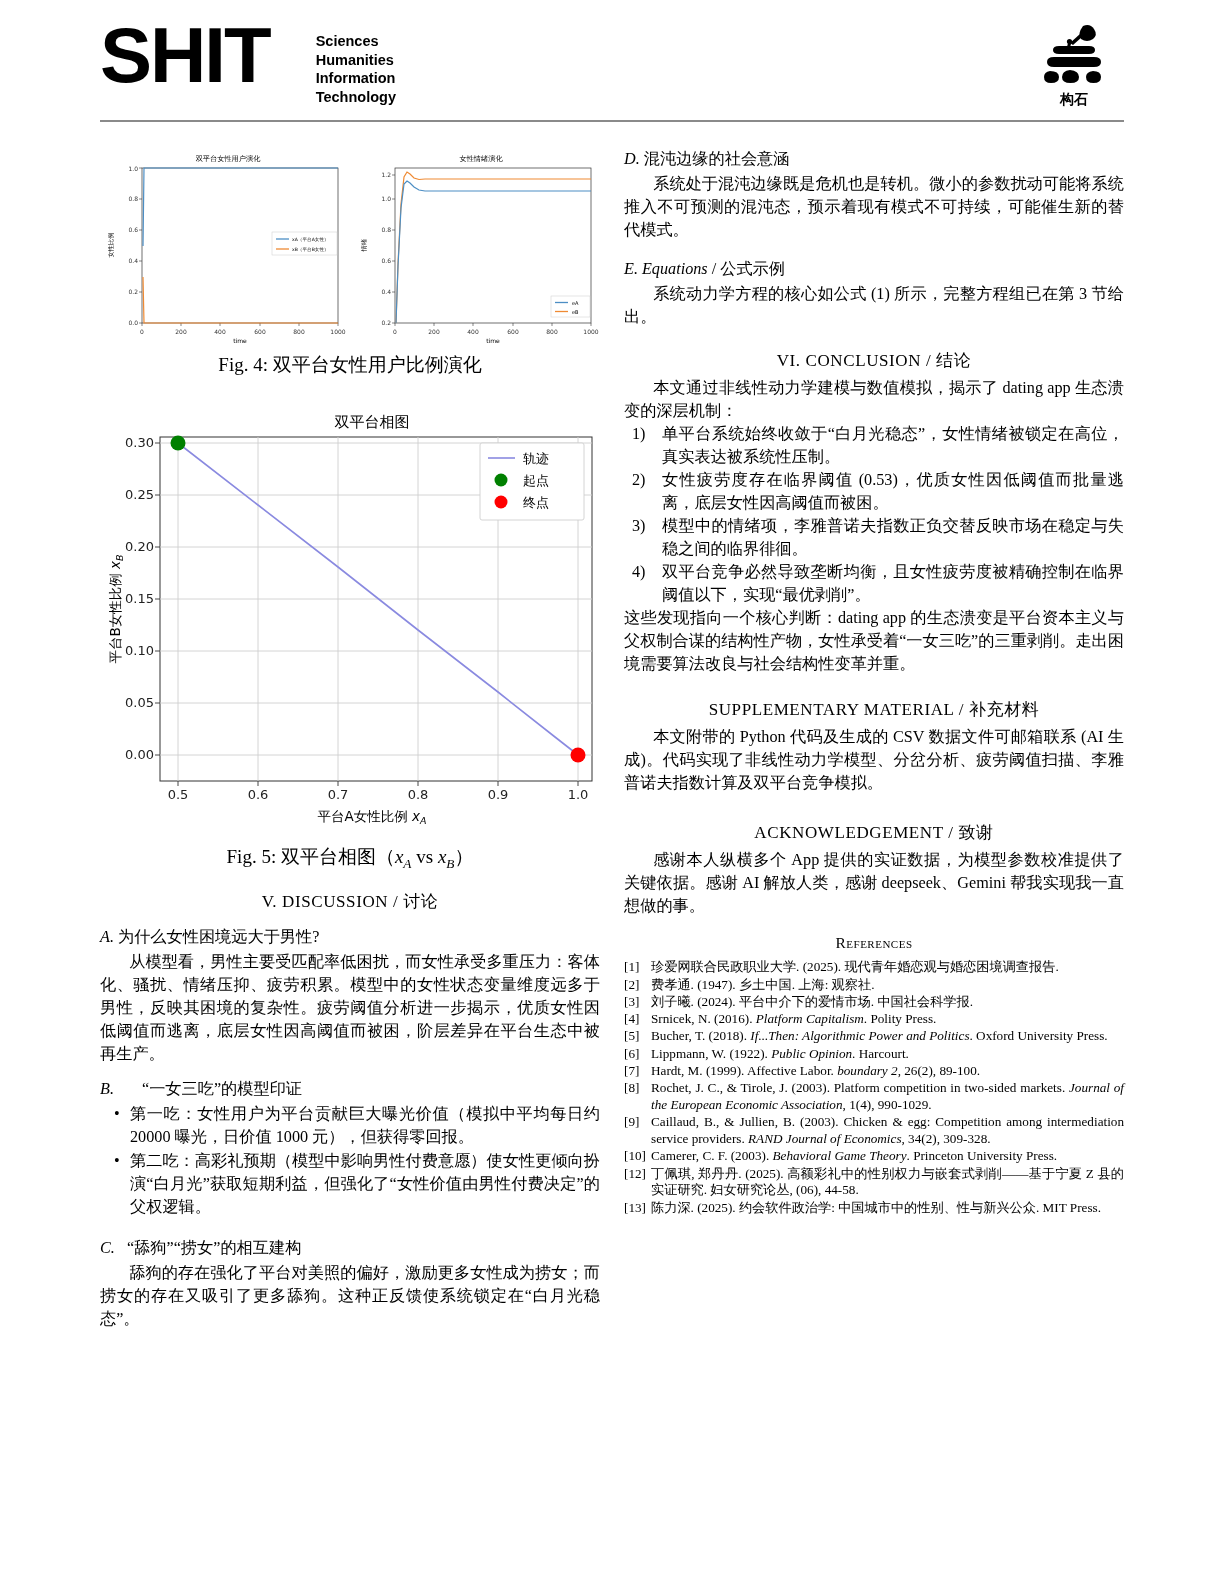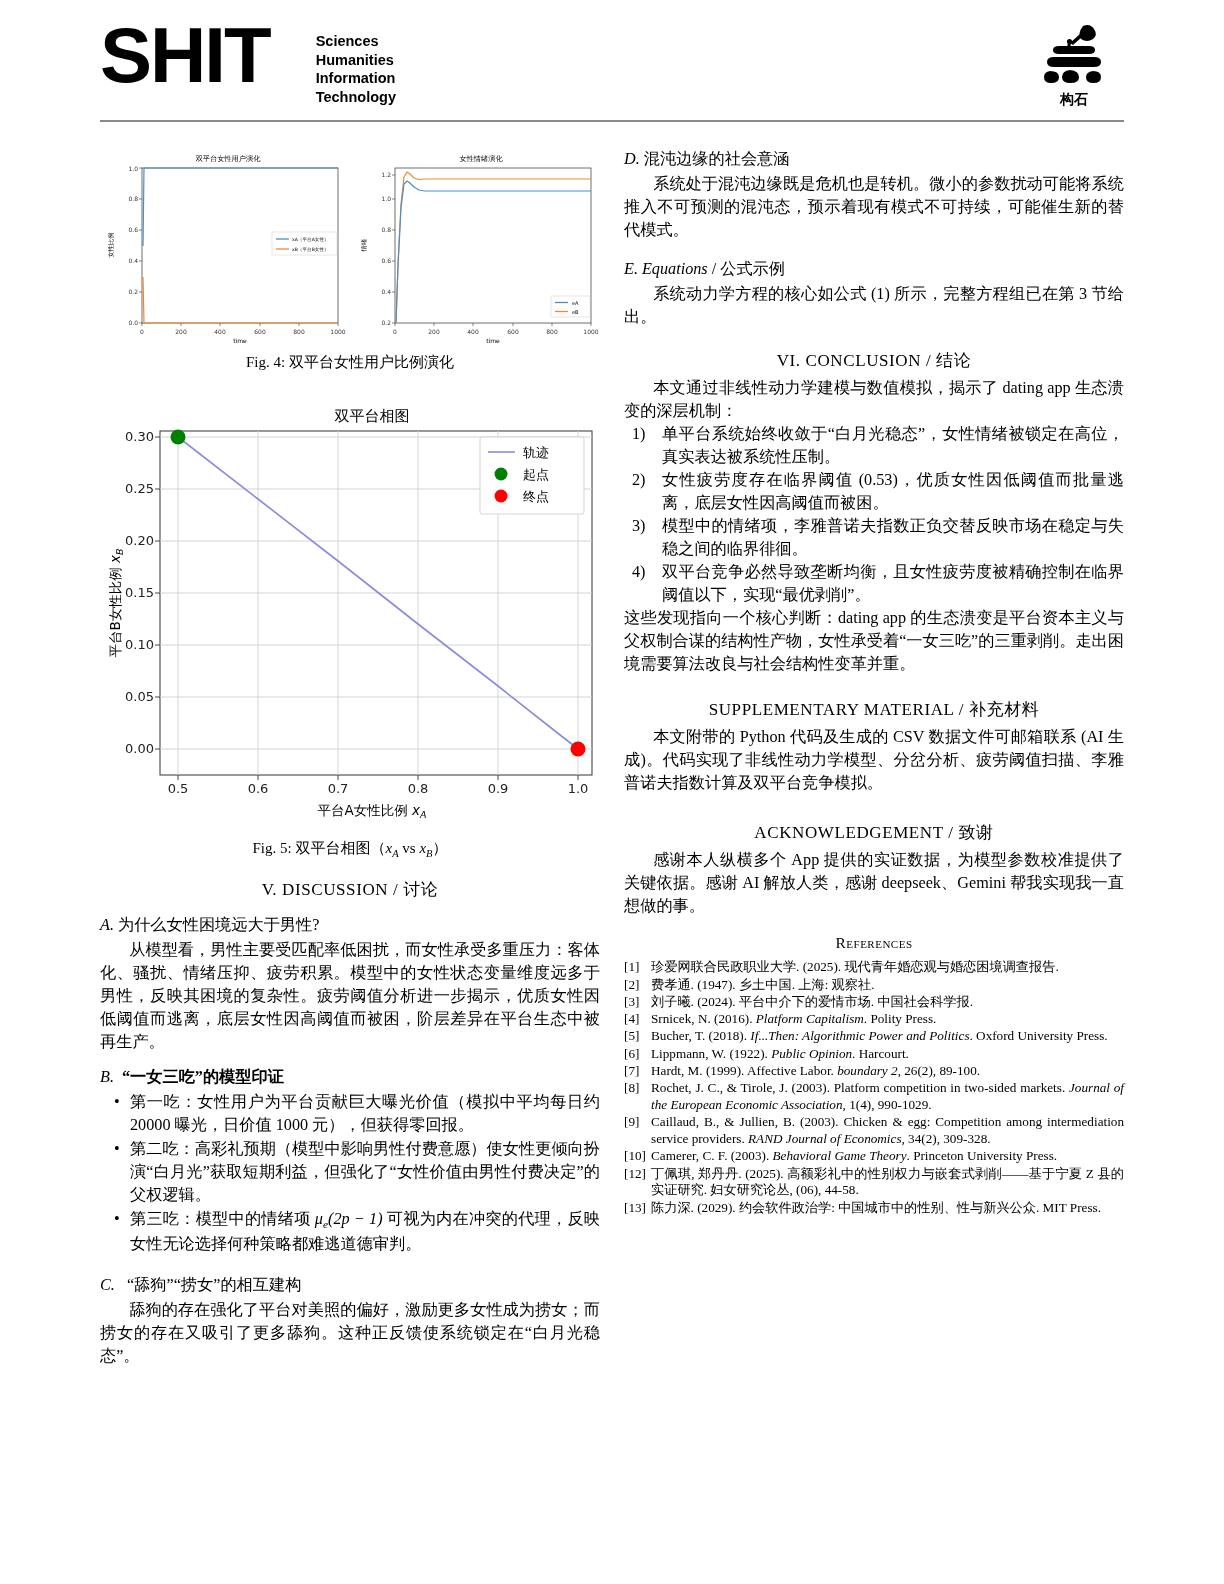--- a/index.html
+++ b/index.html
@@ -101,21 +101,21 @@
     position: absolute; left: -30px; top: 0;
   }
 
   .mathit { font-style: italic; font-family: "Liberation Serif", serif; }
   sub { font-size: 0.7em; }
 
   
   .figure { width: 500px; }
   .figcap {
     text-align: center;
-    font-size: 15px;
+    font-size: 19px;
     margin-top: 8px;
   }
 
   .chartrow { display: flex; gap: 6px; }
 
   
   .refs { margin-top: 2px; font-size: 13.2px; line-height: 1.27; }
   .ref {
     display: flex;
     margin-bottom: 0.5px;
@@ -379,28 +379,25 @@
   <div class="sec-head">V. DISCUSSION / 讨论</div>
 
   <div class="sub-head">
     <span>A.</span>
     <span class="cn">为什么女性困境远大于男性?</span>
   </div>
   <p class="ind">从模型看，男性主要受匹配率低困扰，而女性承受多重压力：客体化、骚扰、情绪压抑、疲劳积累。模型中的女性状态变量维度远多于男性，反映其困境的复杂性。疲劳阈值分析进一步揭示，优质女性因低阈值而逃离，底层女性因高阈值而被困，阶层差异在平台生态中被再生产。</p>
 
   <div class="sub-head">
     <span>B.</span>
-    <span class="cn" style="margin-left:4px;font-weight:bold;">“一女三吃”的模型印证</span>
+    <span class="cn" style="margin-left:24px;">“一女三吃”的模型印证</span>
   </div>
   <ul class="bullets">
     <li>第一吃：女性用户为平台贡献巨大曝光价值（模拟中平均每日约 20000 曝光，日价值 1000 元），但获得零回报。</li>
     <li>第二吃：高彩礼预期（模型中影响男性付费意愿）使女性更倾向扮演“白月光”获取短期利益，但强化了“女性价值由男性付费决定”的父权逻辑。</li>
-    <li>
-      <span>第三吃：模型中的情绪项 </span><span class="mathit">μ</span><sub class="mathit">e</sub><span class="mathit">(2p − 1)</span><span> 可视为内在冲突的代理，反映女性无论选择何种策略都难逃道德审判。</span>
-    </li>
   </ul>
 
   <div class="sub-head" style="margin-top:18px;">
     <span>C.</span>
     <span class="cn" style="margin-left:8px;">“舔狗”“捞女”的相互建构</span>
   </div>
   <p class="ind">舔狗的存在强化了平台对美照的偏好，激励更多女性成为捞女；而捞女的存在又吸引了更多舔狗。这种正反馈使系统锁定在“白月光稳态”。</p>
 </div>
 
 <div class="col col-right">
@@ -474,16 +471,16 @@
     <div class="ref">
         <span class="ref-num">[10]</span>
         <span class="ref-body">Camerer, C. F. (2003). <i>Behavioral Game Theory</i>. Princeton University Press.</span>
       </div>
     <div class="ref">
         <span class="ref-num">[12]</span>
         <span class="ref-body">丁佩琪, 郑丹丹. (2025). 高额彩礼中的性别权力与嵌套式剥削——基于宁夏 Z 县的实证研究. 妇女研究论丛, (06), 44-58.</span>
       </div>
     <div class="ref">
         <span class="ref-num">[13]</span>
-        <span class="ref-body">陈力深. (2029). 约会软件政治学: 中国城市中的性别、性与新兴公众. MIT Press.</span>
+        <span class="ref-body">陈力深. (2025). 约会软件政治学: 中国城市中的性别、性与新兴公众. MIT Press.</span>
       </div>
   </div>
 </div>
 
 </body></html>

